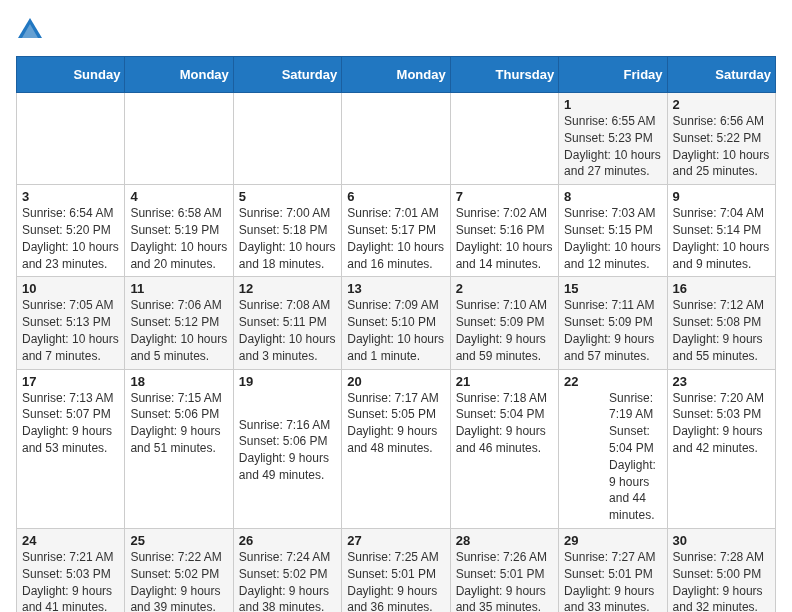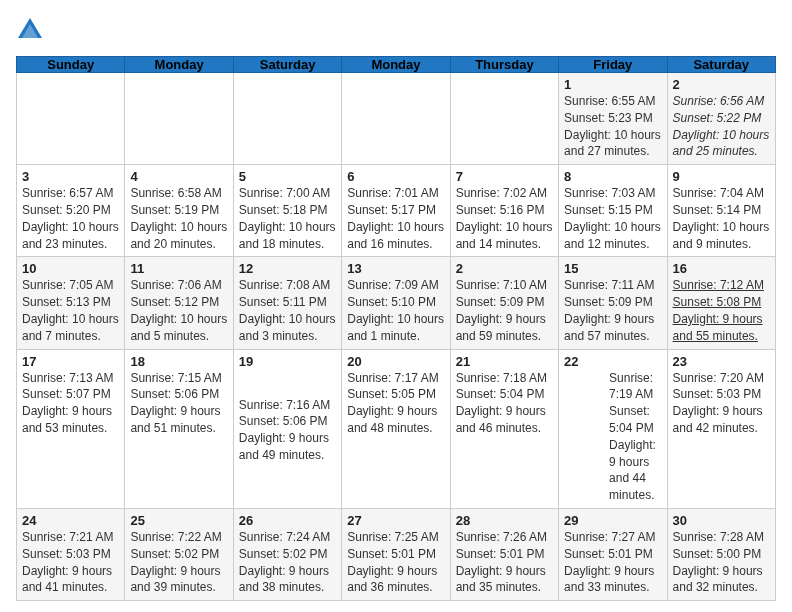--- a/index.html
+++ b/index.html
@@ -51,25 +51,25 @@
       color: #555;
       margin-top: 2px;
     }
     .calendar {
       width: 100%;
       border-collapse: collapse;
       table-layout: fixed;
     }
     .calendar thead th {
       background: #2177c1;
-      color: #000000;
+      color: #ffffff;
       font-size: 13px;
       font-weight: bold;
-      padding: 0 4px;
-      text-align: center;
+      padding: 10px 4px;
+      text-align: right;
       border: 1px solid #1a5fa0;
     }
     .calendar tbody td {
       border: 1px solid #ccc;
       vertical-align: top;
       padding: 4px 5px;
       min-height: 80px;
       height: 80px;
       font-size: 10.5px;
       color: #222;
@@ -139,30 +139,30 @@
           <td class="empty-cell"></td>
           <td>
             <span class="day-num">1</span>
             <div class="day-info" style="white-space: pre-line;">Sunrise: 6:55 AM
 Sunset: 5:23 PM
 Daylight: 10 hours
 and 27 minutes.</div>
           </td>
           <td>
             <span class="day-num">2</span>
-            <div class="day-info" style="white-space: pre-line; font-style: italic;">Sunrise: 6:56 AM
+            <div class="day-info" style="white-space: pre-line;">Sunrise: 6:56 AM
 Sunset: 5:22 PM
 Daylight: 10 hours
 and 25 minutes.</div>
           </td>
         </tr>
         <tr>
           <td>
             <span class="day-num">3</span>
-            <div class="day-info" style="white-space: pre-line;">Sunrise: 6:57 AM
+            <div class="day-info" style="white-space: pre-line;">Sunrise: 6:54 AM
 Sunset: 5:20 PM
 Daylight: 10 hours
 and 23 minutes.</div>
           </td>
           <td>
             <span class="day-num">4</span>
             <div class="day-info" style="white-space: pre-line;">Sunrise: 6:58 AM
 Sunset: 5:19 PM
 Daylight: 10 hours
 and 20 minutes.</div>
@@ -241,21 +241,21 @@
           </td>
           <td>
             <span class="day-num">15</span>
             <div class="day-info" style="white-space: pre-line;">Sunrise: 7:11 AM
 Sunset: 5:09 PM
 Daylight: 9 hours
 and 57 minutes.</div>
           </td>
           <td>
             <span class="day-num">16</span>
-            <div class="day-info" style="white-space: pre-line; text-decoration: underline;">Sunrise: 7:12 AM
+            <div class="day-info" style="white-space: pre-line;">Sunrise: 7:12 AM
 Sunset: 5:08 PM
 Daylight: 9 hours
 and 55 minutes.</div>
           </td>
         </tr>
         <tr>
           <td>
             <span class="day-num">17</span>
             <div class="day-info" style="white-space: pre-line;">Sunrise: 7:13 AM
 Sunset: 5:07 PM

